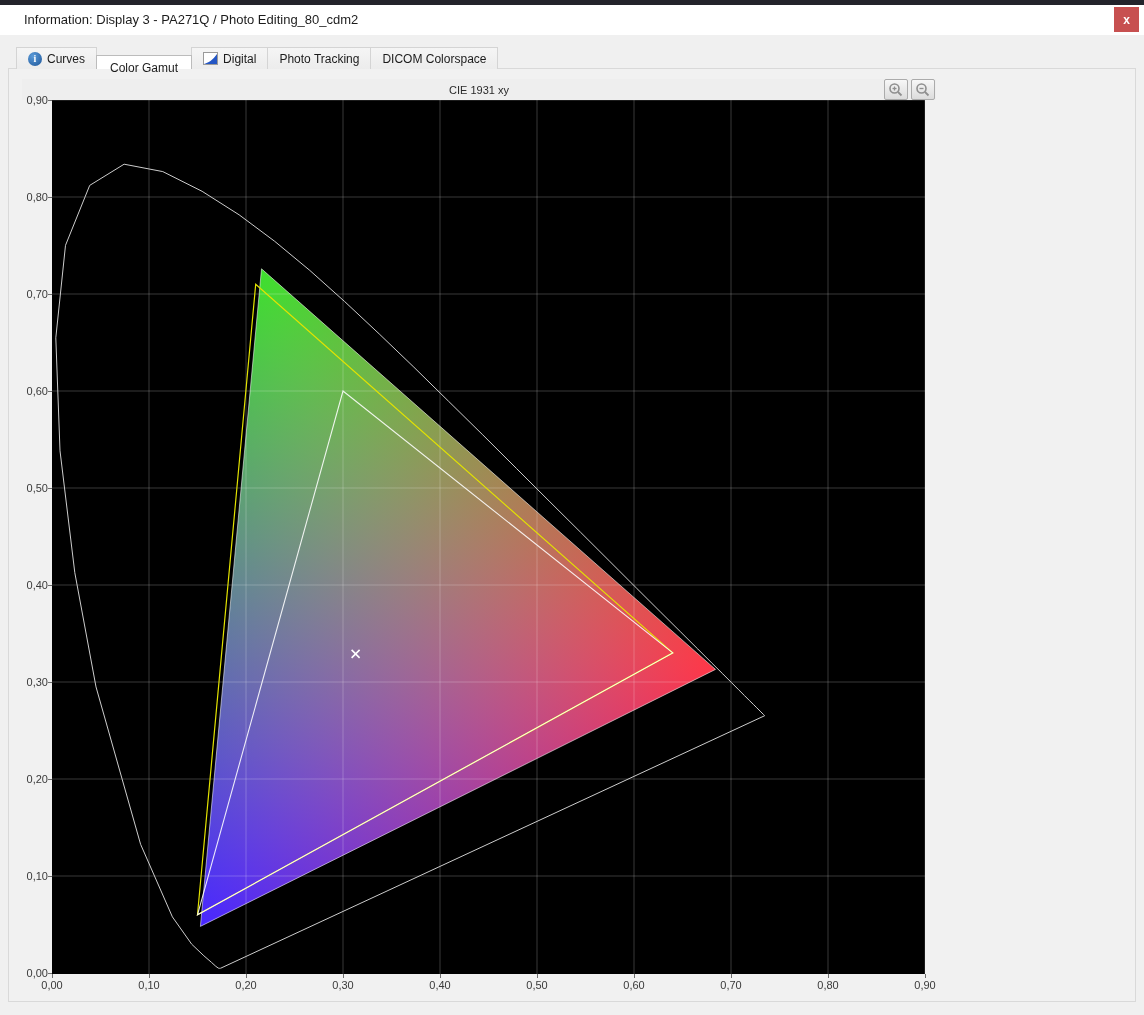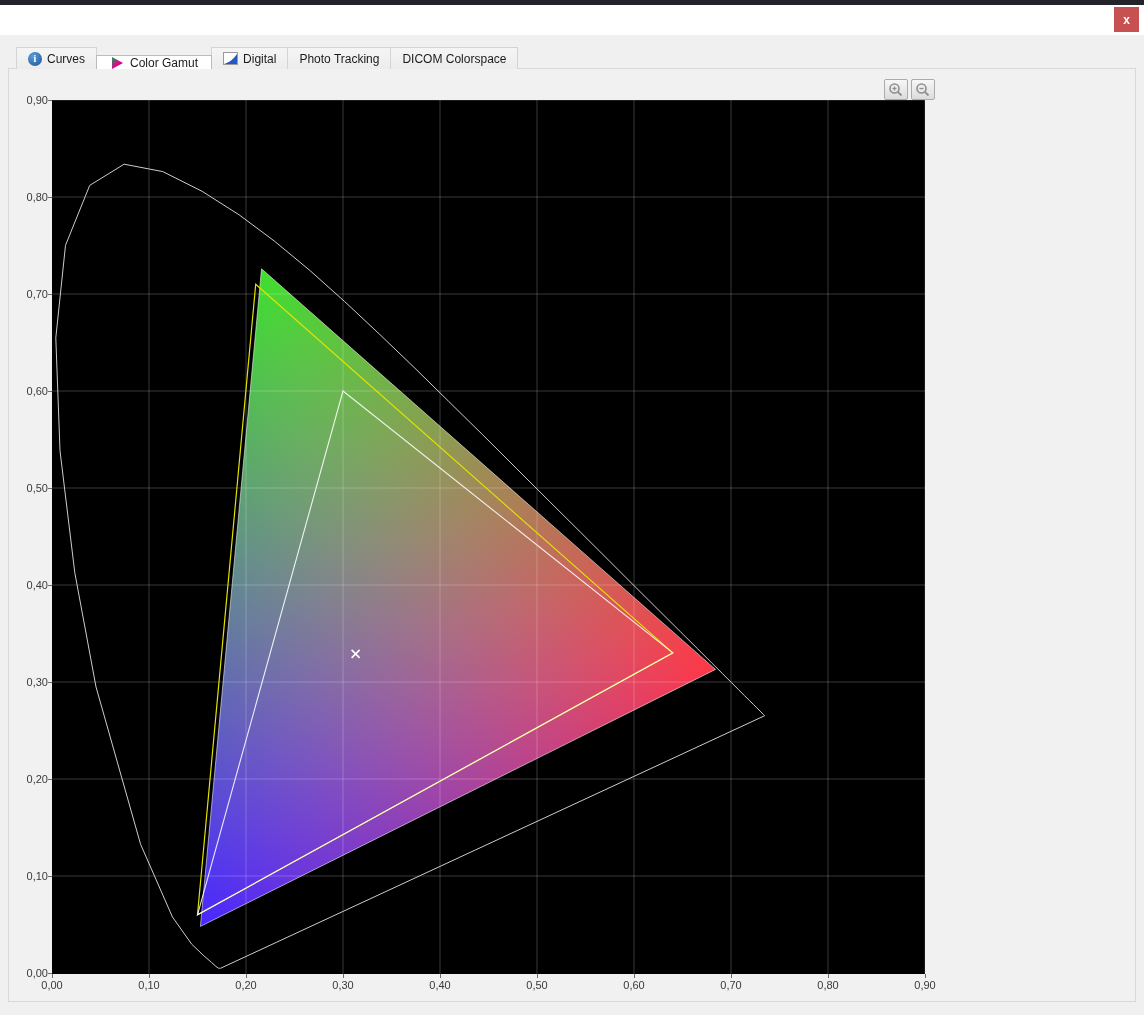--- a/index.html
+++ b/index.html
@@ -25,21 +25,21 @@
   .tab-bar { position:absolute; left:16px; top:43px; height:26px; display:flex; align-items:flex-end; z-index:3; }
   .tab {
     display:flex; align-items:center; gap:5px;
     height:22px; padding:0 11px;
     background:linear-gradient(#f5f5f5,#ececec);
     border:1px solid #d4d4d4; border-bottom:none;
     margin-right:-1px; cursor:pointer; white-space:nowrap;
   }
   .tab.active {
     height:14px; background:#ffffff; border:1px solid #bcbcbc; border-bottom:none;
-    position:relative; z-index:4; padding:0 13px;
+    position:relative; z-index:4; padding:0 13px;flex-direction:column;
   }
   .tab-label { font-size:12px; color:#1b1b1b; }
   .info-icon {
     width:14px; height:14px; border-radius:50%;
     background:radial-gradient(circle at 35% 30%, #5b9bd9, #1d5699);
     color:#fff; font-size:10px; font-weight:bold; font-family:"Liberation Serif", serif;
     display:flex; align-items:center; justify-content:center;
   }
   .tab svg { display:block; }
   
@@ -107,20 +107,21 @@
     position:absolute; left:1002px; top:444px;
     font-size:122px; font-weight:bold; color:#fe0000; line-height:0.9;
     font-family:"Liberation Sans", sans-serif;
   }
 </style>
 </head>
 <body>
 
 <div class="top-strip"></div>
 <div class="titlebar">
+  <span class="title">Information: Display 3 - PA271Q / Photo Editing_80_cdm2</span>
   <div class="close-btn">
     <span>x</span>
   </div>
 </div>
 
 <div class="tab-bar">
   <div class="tab">
     <span class="info-icon">i</span>
     <span class="tab-label">Curves</span>
   </div>
@@ -148,20 +149,23 @@
     <span class="tab-label">Photo Tracking</span>
   </div>
   <div class="tab">
     <span class="tab-label">DICOM Colorspace</span>
   </div>
 </div>
 
 <div class="tab-page"></div>
 
 <div class="chart-widget">
+  <div class="chart-header">
+    <span class="chart-title">CIE 1931 xy</span>
+  </div>
   <div class="zoom-btns">
     <div class="zoom-btn" title="">
       <svg width="16" height="16" viewBox="0 0 16 16">
         <circle cx="6.5" cy="6.5" r="4.5" fill="none" stroke="#8f8f8f" stroke-width="1.6"></circle>
         <line x1="10" y1="10" x2="13.5" y2="13.5" stroke="#8f8f8f" stroke-width="1.8"></line>
         <line x1="4.5" y1="6.5" x2="8.5" y2="6.5" stroke="#8f8f8f" stroke-width="1.3"></line>
         <line x1="6.5" y1="4.5" x2="6.5" y2="8.5" stroke="#8f8f8f" stroke-width="1.3"></line>
       </svg>
     </div>
     <div class="zoom-btn" title="">

